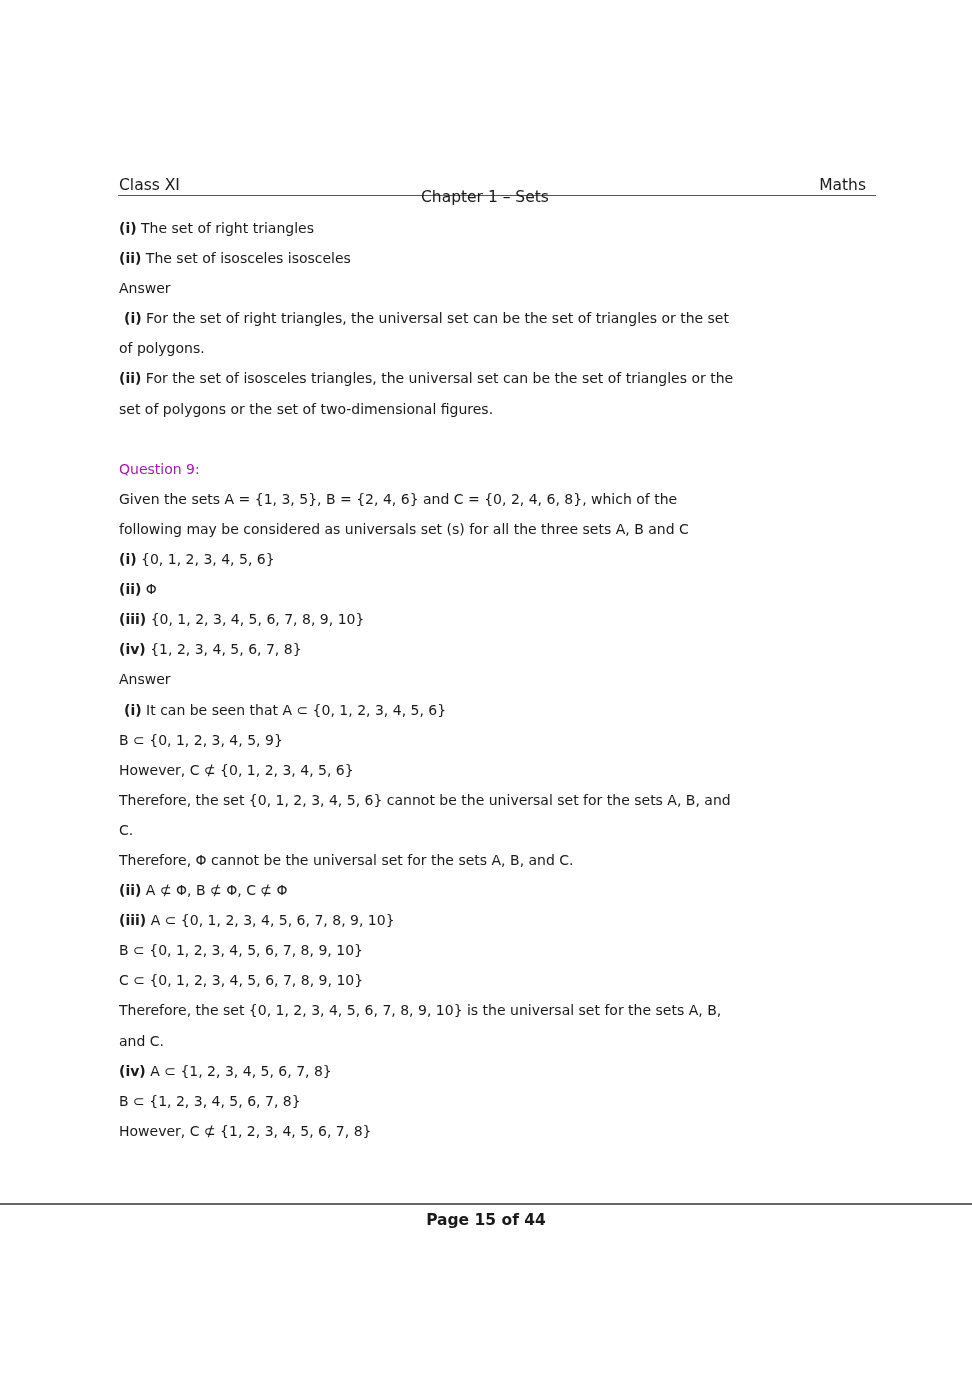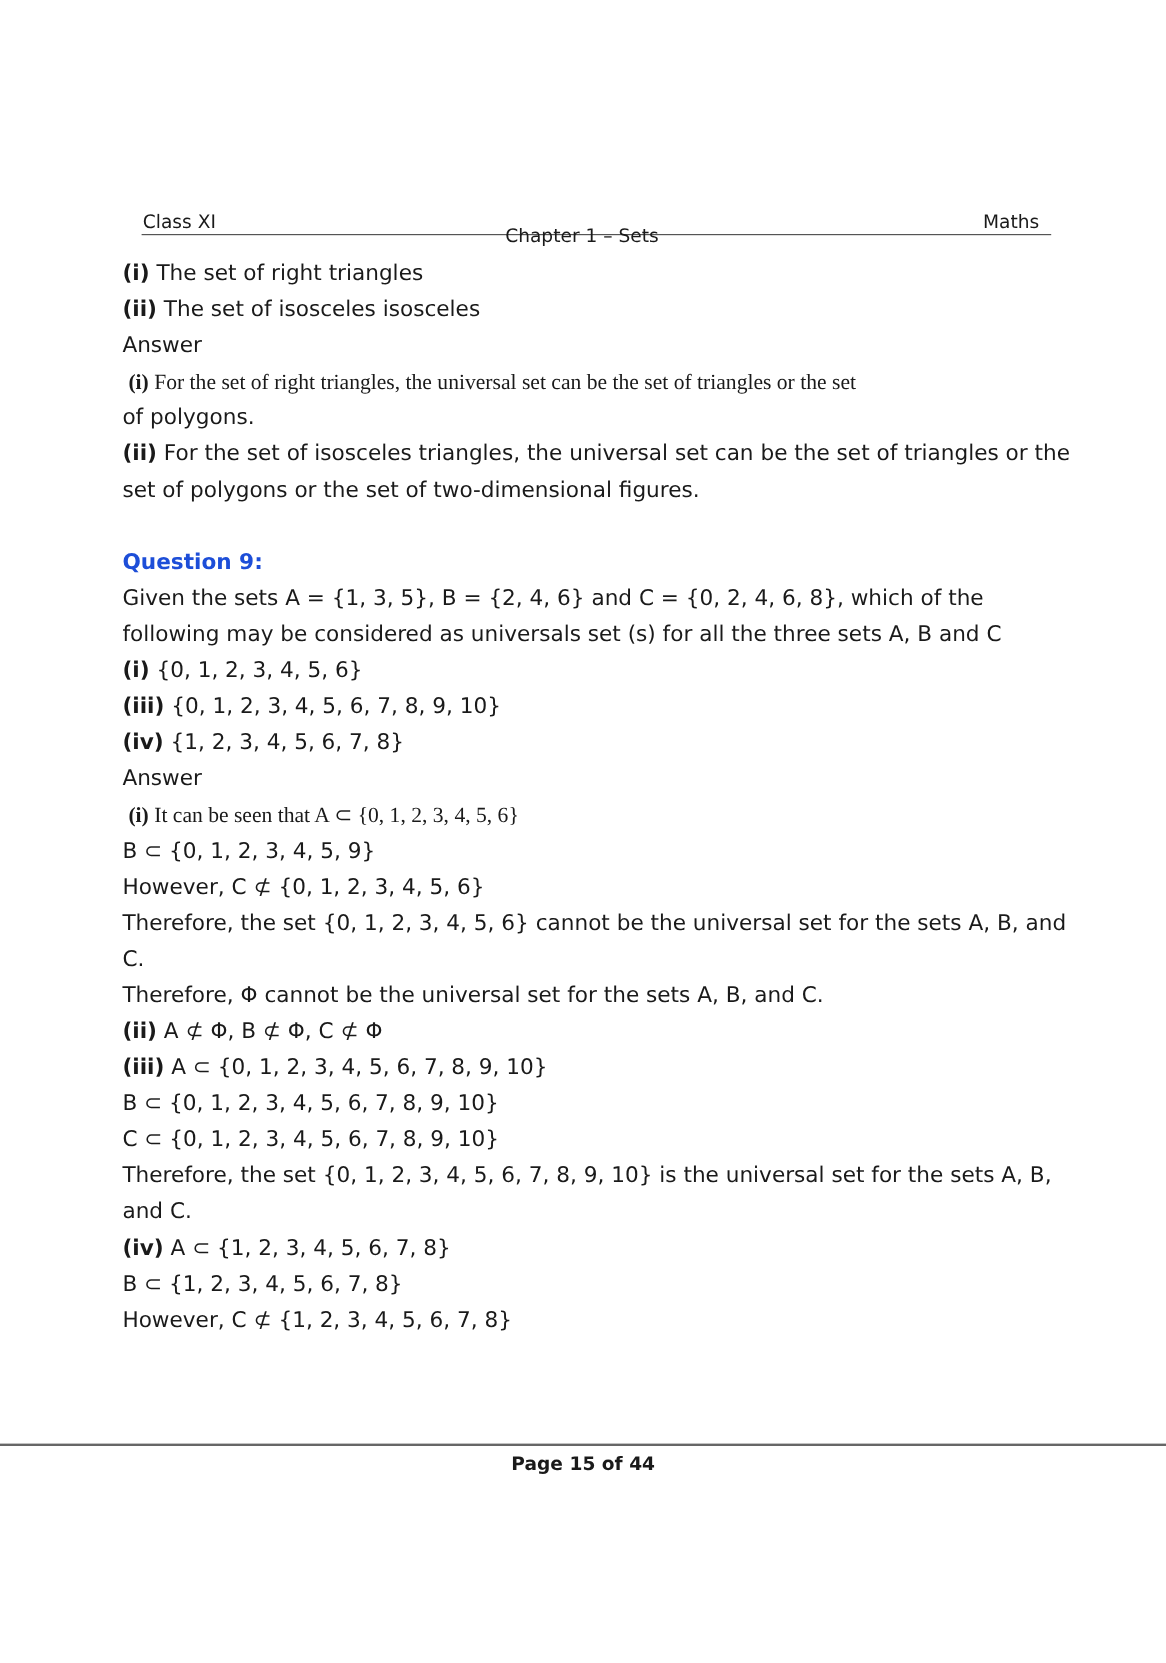--- a/index.html
+++ b/index.html
@@ -25,34 +25,34 @@
     font-size: 15.5px;
     line-height: 19px;
     text-align: right;
   }
   .header .left { position: absolute; left: 1px; top: 0; }
   .header .center { position: absolute; left: 303px; top: 12px; }
   .header .right { position: absolute; right: 10px; top: 0; }
 
   .content {
     position: absolute;
-    left: 102px;
+    left: 119px;
     top: 213px;
     width: 748px;
-    font-size: 18px;
+    font-size: 14px;
     line-height: 30.1px;
   }
   .line { white-space: nowrap; }
   b { font-weight: bold; }
   .spacer { height: 30.1px; }
   .qhead {
-    color: #1d4ed8;
-    font-weight: bold;
+    color: #a21caf;
+    font-weight: normal;
   }
-  .indent1 { padding-left: 5px; font-family: Liberation Serif, serif; }
+  .indent1 { padding-left: 5px; }
 
   .footer-rule {
     position: absolute;
     left: 0;
     top: 1203px;
     width: 972px;
     height: 0;
     border-top: 2px solid #666;
   }
   .footer {
@@ -96,20 +96,23 @@
   <div class="spacer"></div>
 
   <div class="line qhead">Question 9:</div>
   <div class="line">Given the sets A = {1, 3, 5}, B = {2, 4, 6} and C = {0, 2, 4, 6, 8}, which of the</div>
   <div class="line">following may be considered as universals set (s) for all the three sets A, B and C</div>
 
   <div class="line">
     <b>(i)</b><span> {0, 1, 2, 3, 4, 5, 6}</span>
   </div>
   <div class="line">
+    <b>(ii)</b><span> Φ</span>
+  </div>
+  <div class="line">
     <b>(iii)</b><span> {0, 1, 2, 3, 4, 5, 6, 7, 8, 9, 10}</span>
   </div>
   <div class="line">
     <b>(iv)</b><span> {1, 2, 3, 4, 5, 6, 7, 8}</span>
   </div>
 
   <div class="line">Answer</div>
 
   <div class="line indent1">
     <b>(i)</b><span> It can be seen that A ⊂ {0, 1, 2, 3, 4, 5, 6}</span>

